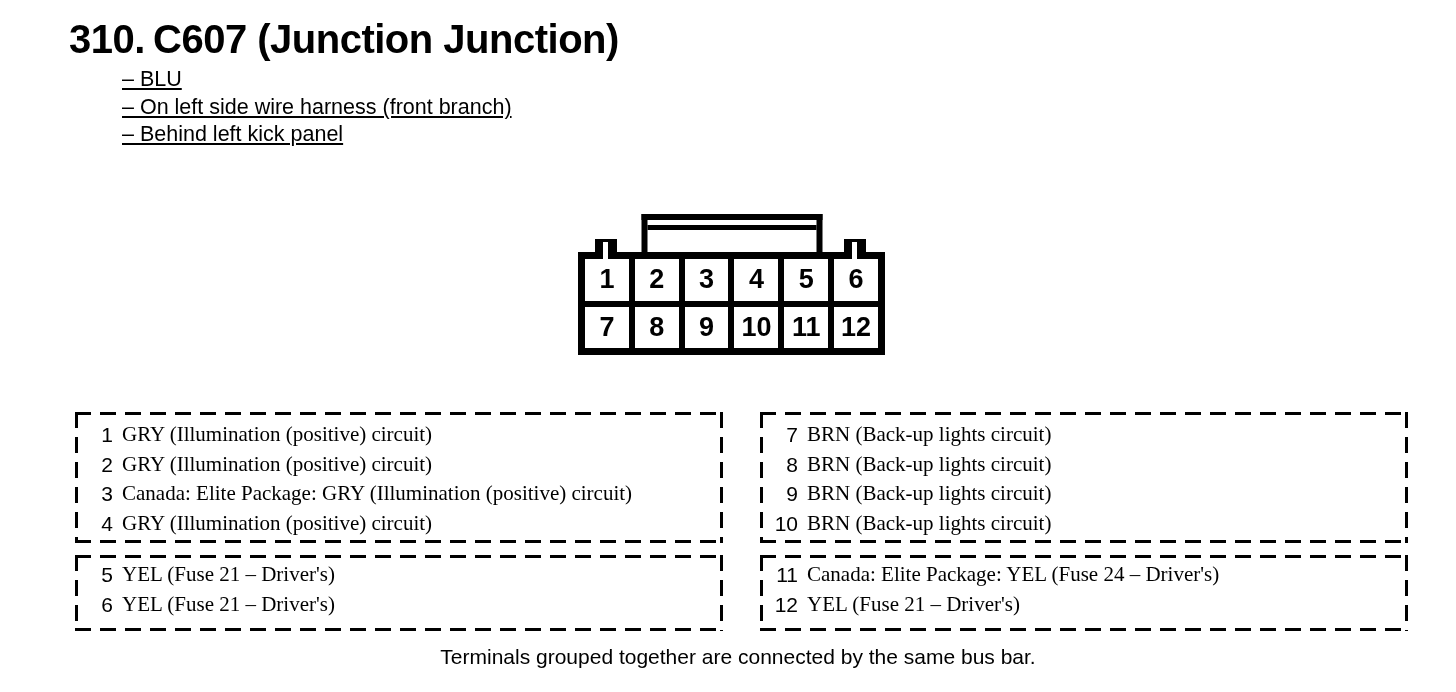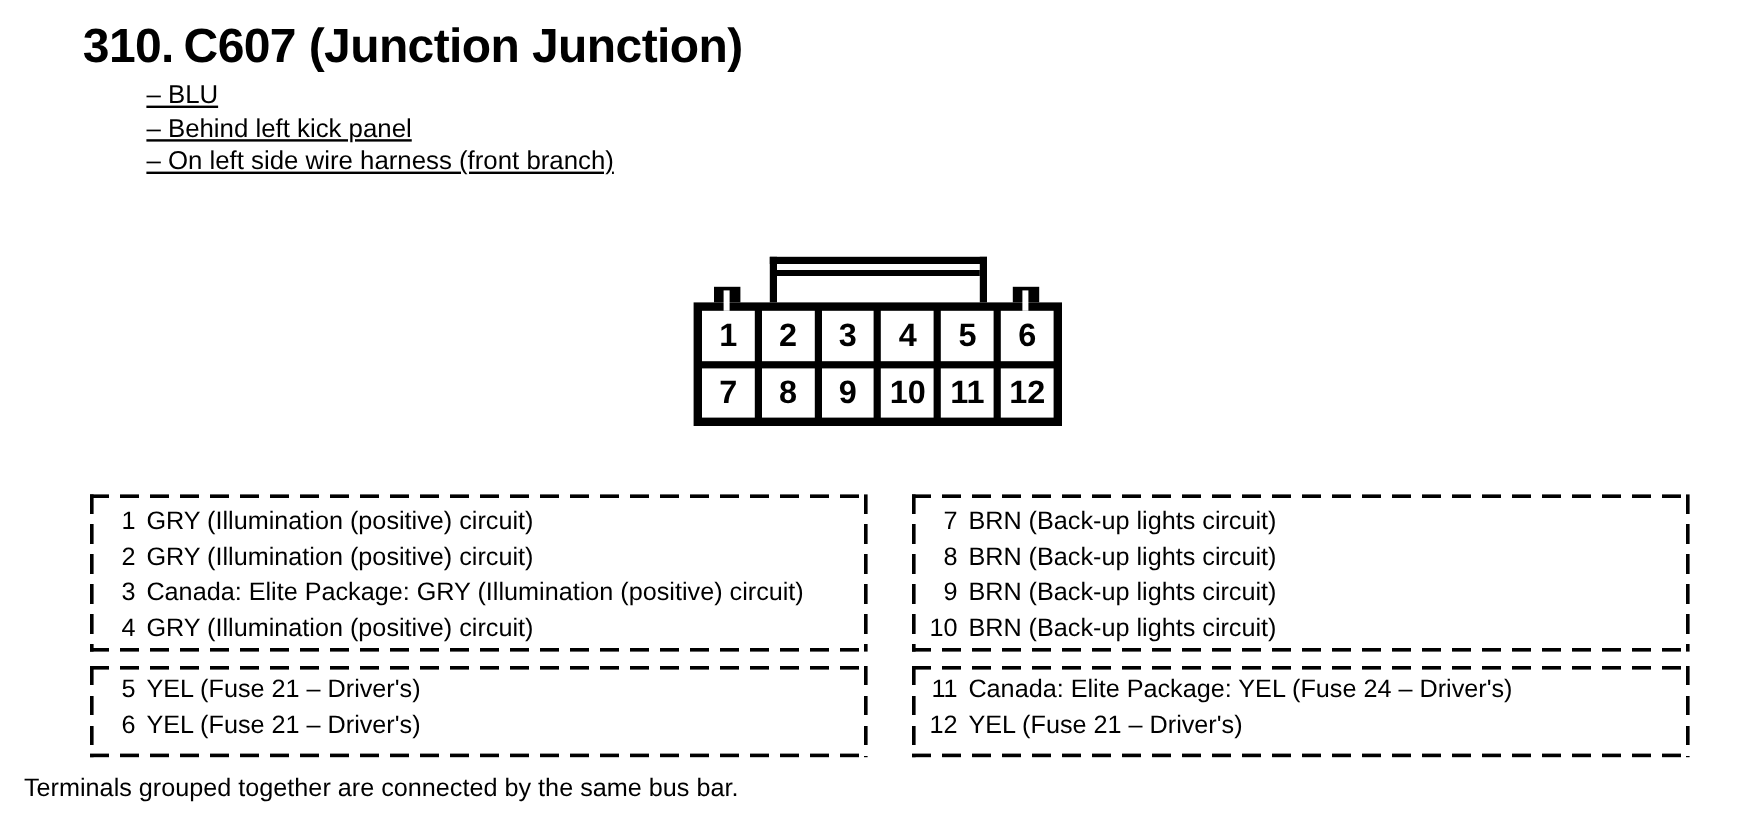--- a/index.html
+++ b/index.html
@@ -71,42 +71,42 @@
     background-position: 0 0, 0 100%, 0 0, 100% 0;
     background-size: 100% 3px, 100% 3px, 3px 100%, 3px 100%;
     background-repeat: no-repeat;
   }
   .tbox-g1 { left: 75px;  top: 412px; width: 648px; height: 131px; }
   .tbox-g2 { left: 75px;  top: 555px; width: 648px; height: 76px;  padding-top: 5px; }
   .tbox-g3 { left: 760px; top: 412px; width: 648px; height: 131px; }
   .tbox-g4 { left: 760px; top: 555px; width: 648px; height: 76px;  padding-top: 5px; }
   .trow { display: flex; white-space: nowrap; }
   .trow .pin-num { width: 32px; flex: none; text-align: right; }
-  .trow .pin-desc { margin-left: 9px; }
+  .trow .pin-desc { margin-left: 9px; font-family: Liberation Serif, serif; }
 
   
   .caption {
     position: absolute; left: 20px; right: 0; top: 645px;
-    font-size: 21px;
+    text-align: center; font-size: 21px;
   }
 </style>
 </head>
 <body>
 
 <div class="page">
 
   <div class="title">
     <span class="title-number">310.</span>
     <span class="title-text">C607 (Junction Junction)</span>
   </div>
 
   <div class="notes">
     <div class="note-line">– BLU</div>
+    <div class="note-line">– On left side wire harness (front branch)</div>
     <div class="note-line">– Behind left kick panel</div>
-    <div class="note-line">– On left side wire harness (front branch)</div>
   </div>
 
   <div class="connector">
     <div class="lock-tab">
       <div class="lock-tab-bar"></div>
     </div>
     <div class="notch notch-left"></div>
     <div class="notch notch-right"></div>
     <div class="pin-grid">
       <div class="pin-cell">1</div>

